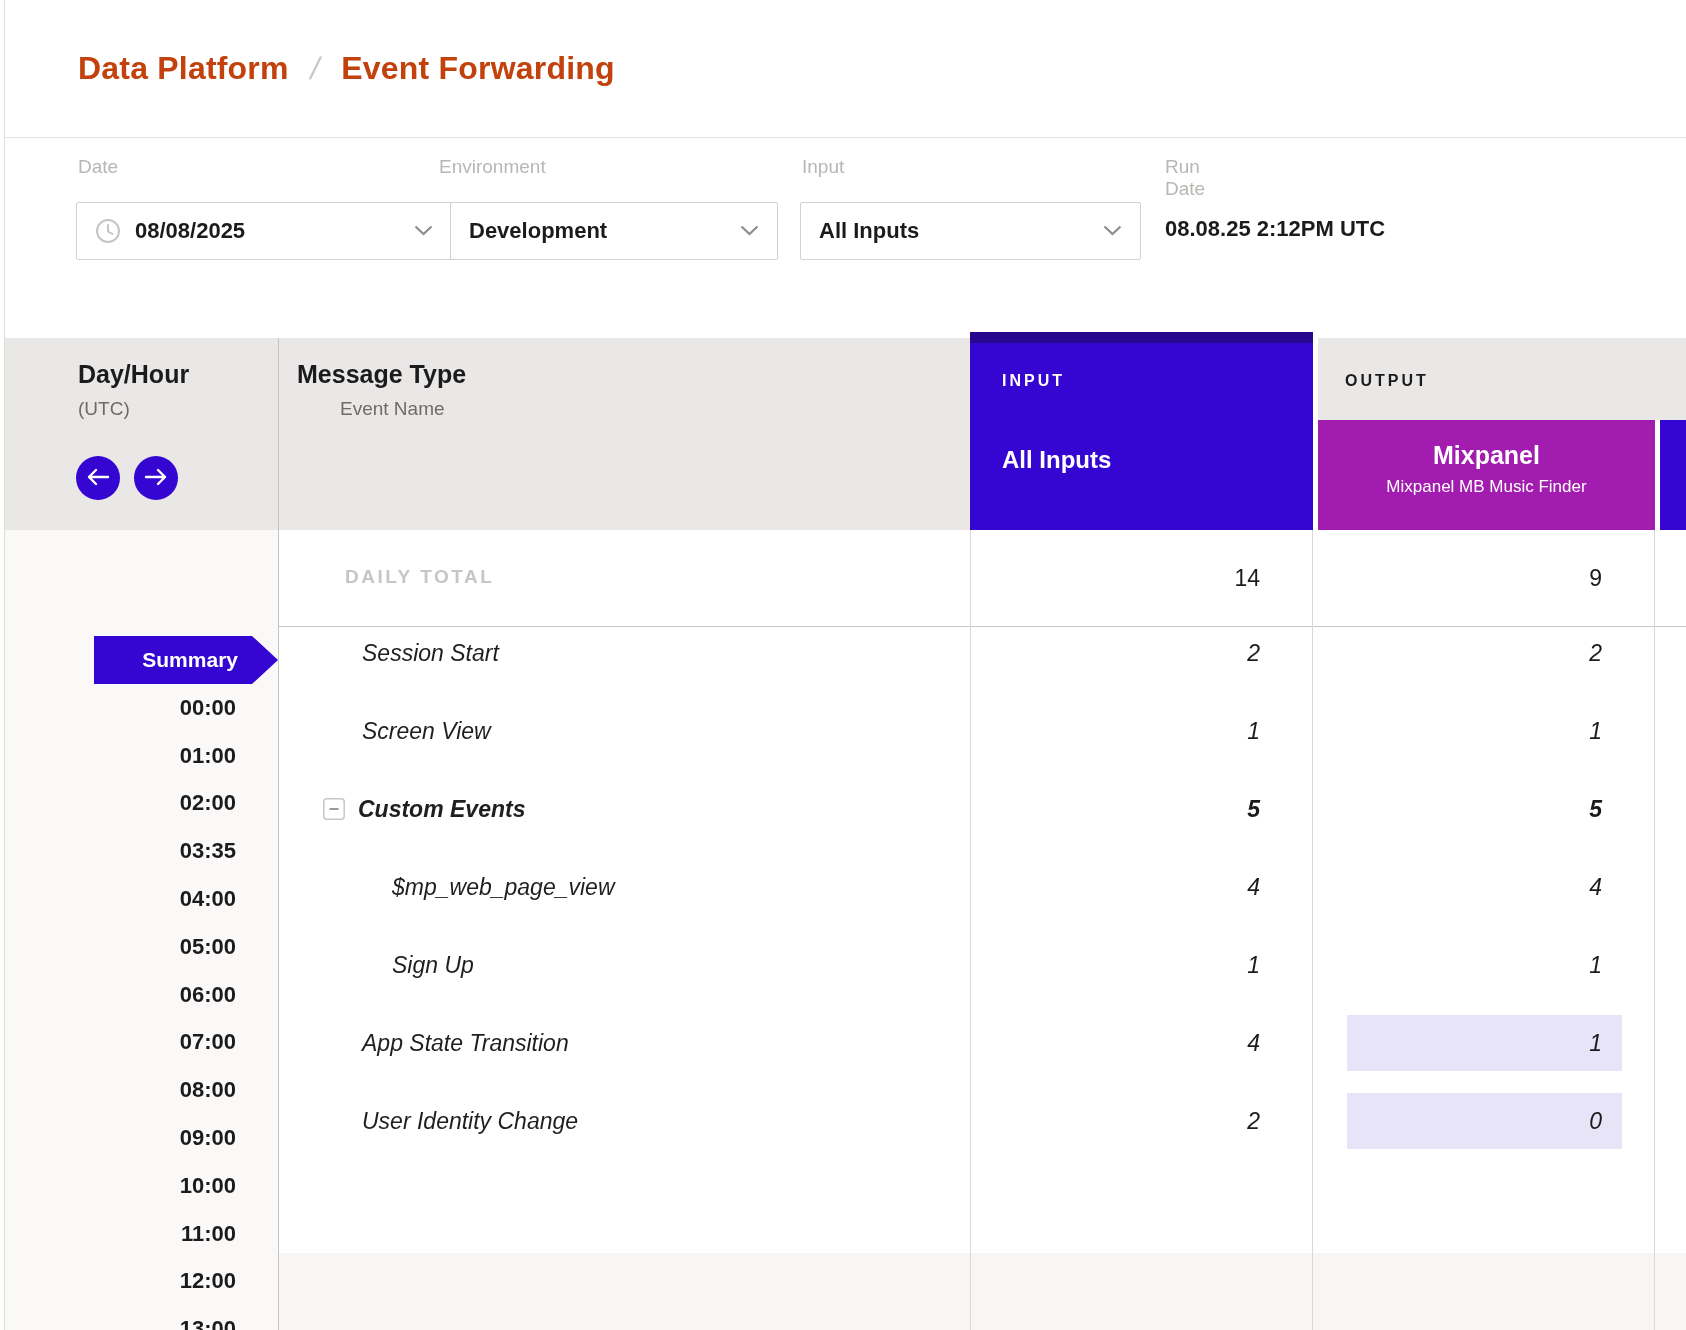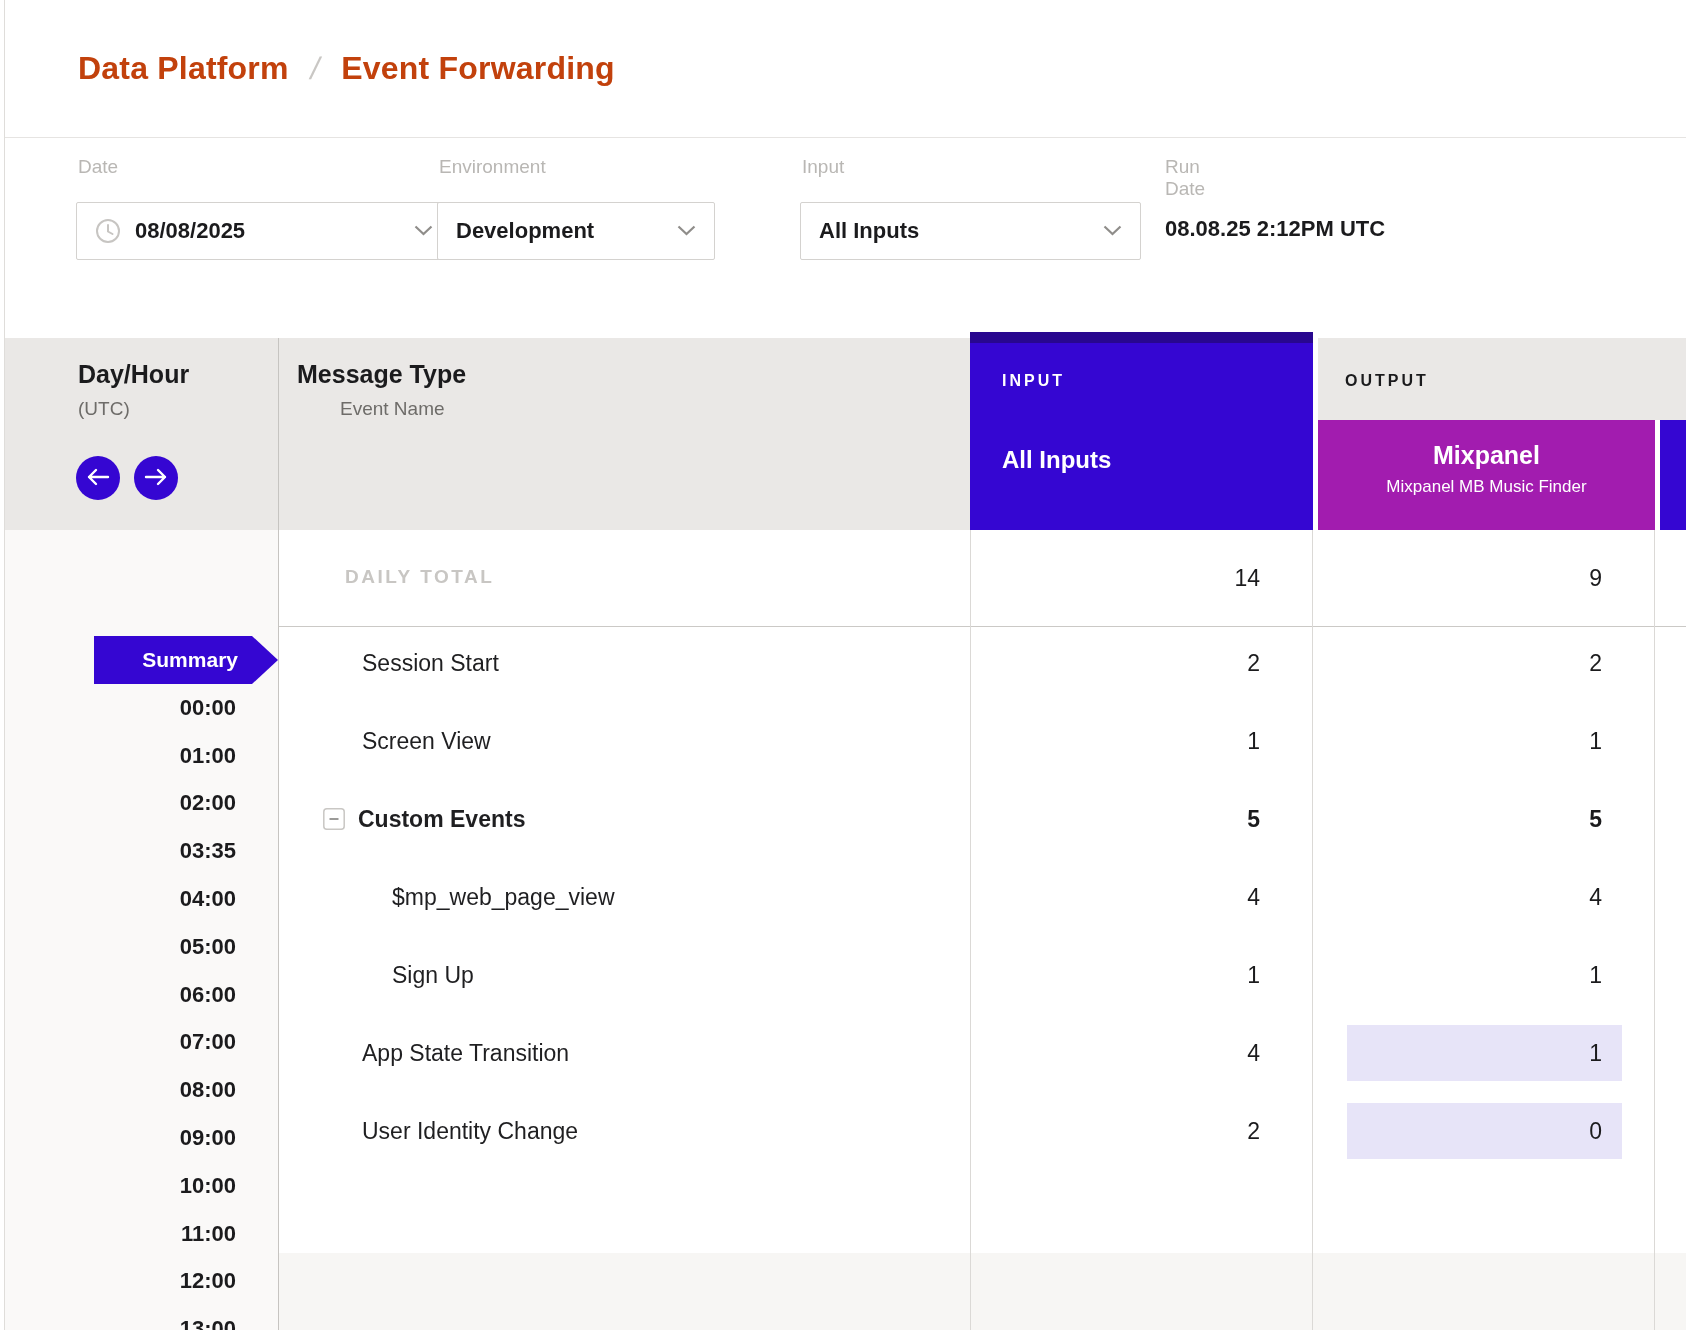--- a/index.html
+++ b/index.html
@@ -81,21 +81,21 @@
     font-size:22px; font-weight:700; color:#1b1b1d; cursor:pointer; }
 
   
   .daily-row { position:absolute; left:278px; right:0; top:0; height:97px; border-bottom:1px solid #cbc9c6; }
   .daily-label { position:absolute; left:67px; top:36px; font-size:19px; font-weight:700; letter-spacing:2.5px; color:#c8c6c3; }
   .cell-val { position:absolute; font-size:23px; color:#1b1b1d; text-align:right; }
   .daily-row .in-val  { left:692px; width:290px; top:35px; }
   .daily-row .out-val { left:1040px; width:284px; top:35px; }
 
   
-  .rows { position:absolute; left:278px; right:0; top:94px; }
+  .rows { position:absolute; left:278px; right:0; top:84px;font-style:italic; }
   .row { position:relative; height:78px; }
   .row-name { position:absolute; left:84px; top:50%; transform:translateY(-50%); font-size:23px; color:#1f1f21; white-space:nowrap; }
   .row.child .row-name { left:114px; }
   .row.parent .row-name { left:80px; font-weight:700; }
   .row.parent .cell-val { font-weight:700; }
   .collapse-box { position:absolute; left:45px; top:50%; transform:translateY(-50%); display:flex; cursor:pointer; }
   .row .in-val  { left:692px; width:290px; top:50%; transform:translateY(-50%); }
   .row .out-val { left:1040px; width:284px; top:50%; transform:translateY(-50%); }
   .hl-box { position:absolute; left:1069px; width:275px; height:56px; top:11px; background:#e7e4f8;
     display:flex; align-items:center; justify-content:flex-end; padding-right:20px; }
@@ -127,21 +127,21 @@
         <span class="chev">
           <svg width="19" height="11" viewBox="0 0 19 11">
               <path d="M1.5 1.5 L9.5 9 L17.5 1.5" fill="none" stroke="#8f8d8a" stroke-width="2.2"></path>
             </svg>
         </span>
       </div>
     </div>
 
     <div class="fgroup" style="left:432px;">
       <div class="flabel">Environment</div>
-      <div class="fbox" style="left:0; width:278px;">
+      <div class="fbox" style="left:13px; width:328px;">
         <span class="fvalue">Development</span>
         <span class="chev">
           <svg width="19" height="11" viewBox="0 0 19 11">
               <path d="M1.5 1.5 L9.5 9 L17.5 1.5" fill="none" stroke="#8f8d8a" stroke-width="2.2"></path>
             </svg>
         </span>
       </div>
     </div>
 
     <div class="fgroup" style="left:795px;">

